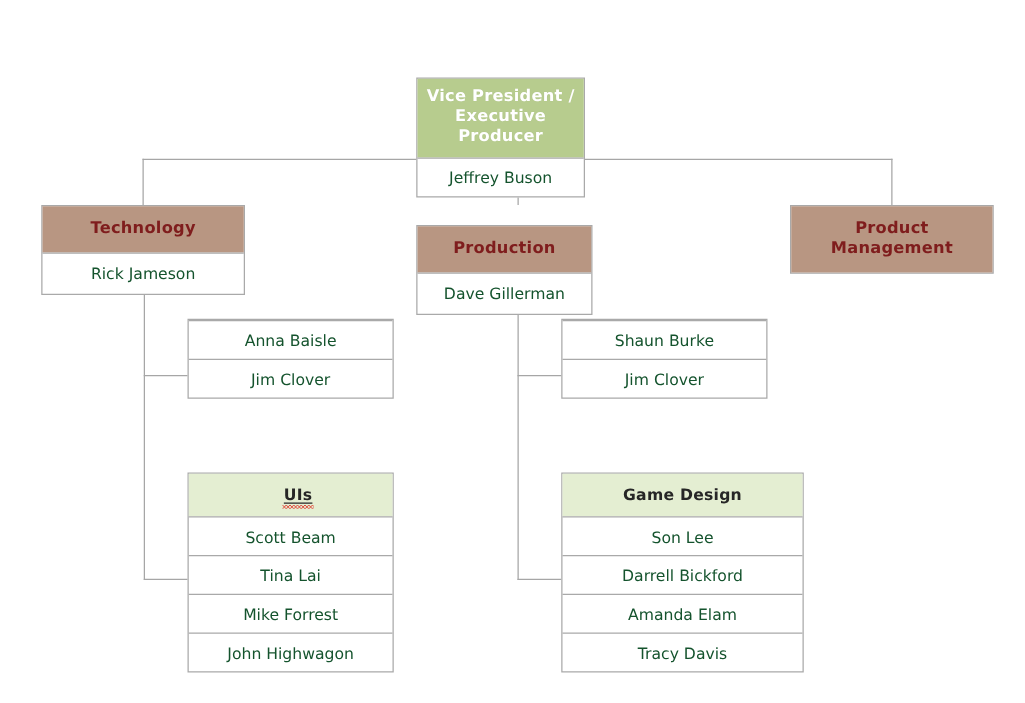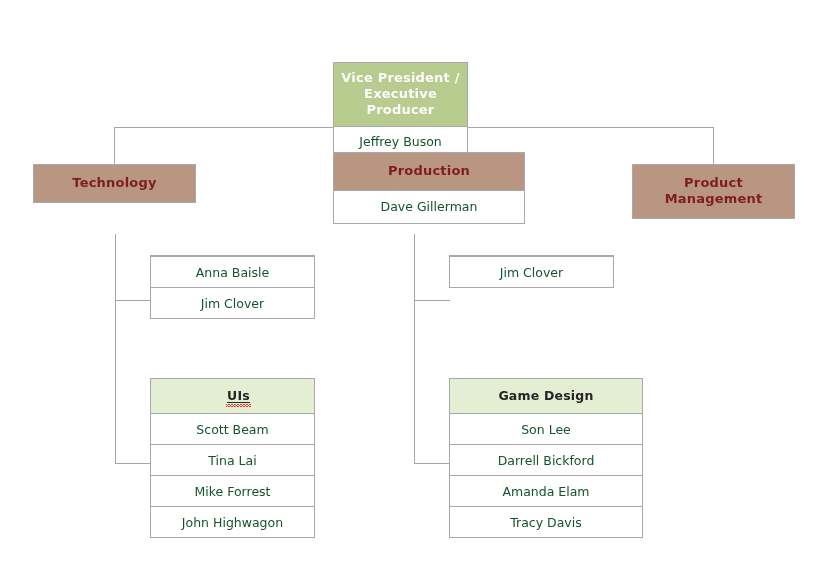--- a/index.html
+++ b/index.html
@@ -130,23 +130,24 @@
   <div class="node lvl1" style="left:333px; top:18px; width:135px;margin-top:44px;">
     <div class="node-header">
       <div>Vice President /</div>
       <div>Executive Producer</div>
     </div>
     <div class="node-row">Jeffrey Buson</div>
   </div>
 
   <div class="node lvl2" style="left:33px; top:164px; width:163px;">
     <div class="node-header">Technology</div>
+    <div class="node-row">Rick Jameson</div>
   </div>
 
-  <div class="node lvl2" style="left:333px; top:152px; width:192px;">
+  <div class="node lvl2" style="left:333px; top:180px; width:141px;">
     <div class="node-header">Production</div>
     <div class="node-row">Dave Gillerman</div>
   </div>
 
   <div class="node lvl2" style="left:632px; top:164px; width:163px;">
     <div class="node-header">Product Management</div>
   </div>
 
   <div class="node lvl3" style="left:150px; top:255px; width:165px;">
     <div class="node-row">Anna Baisle</div>
@@ -157,20 +158,21 @@
     <div class="node-header">
       <span class="spellflag">UIs</span>
     </div>
     <div class="node-row">Scott Beam</div>
     <div class="node-row">Tina Lai</div>
     <div class="node-row">Mike Forrest</div>
     <div class="node-row">John Highwagon</div>
   </div>
 
   <div class="node lvl3" style="left:449px; top:255px; width:165px;">
+    <div class="node-row">Shaun Burke</div>
     <div class="node-row">Jim Clover</div>
   </div>
 
   <div class="node lvl3" style="left:449px; top:378px; width:194px;">
     <div class="node-header">Game Design</div>
     <div class="node-row">Son Lee</div>
     <div class="node-row">Darrell Bickford</div>
     <div class="node-row">Amanda Elam</div>
     <div class="node-row">Tracy Davis</div>
   </div>

